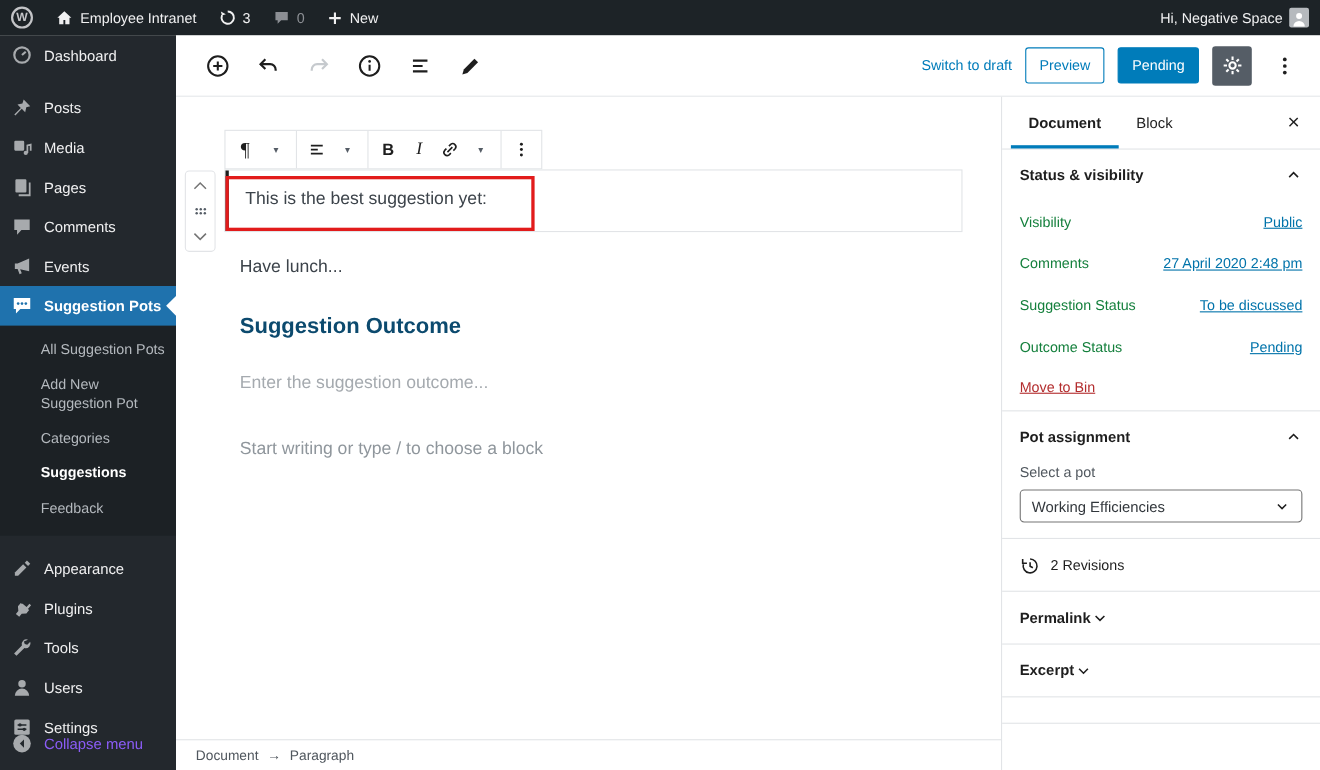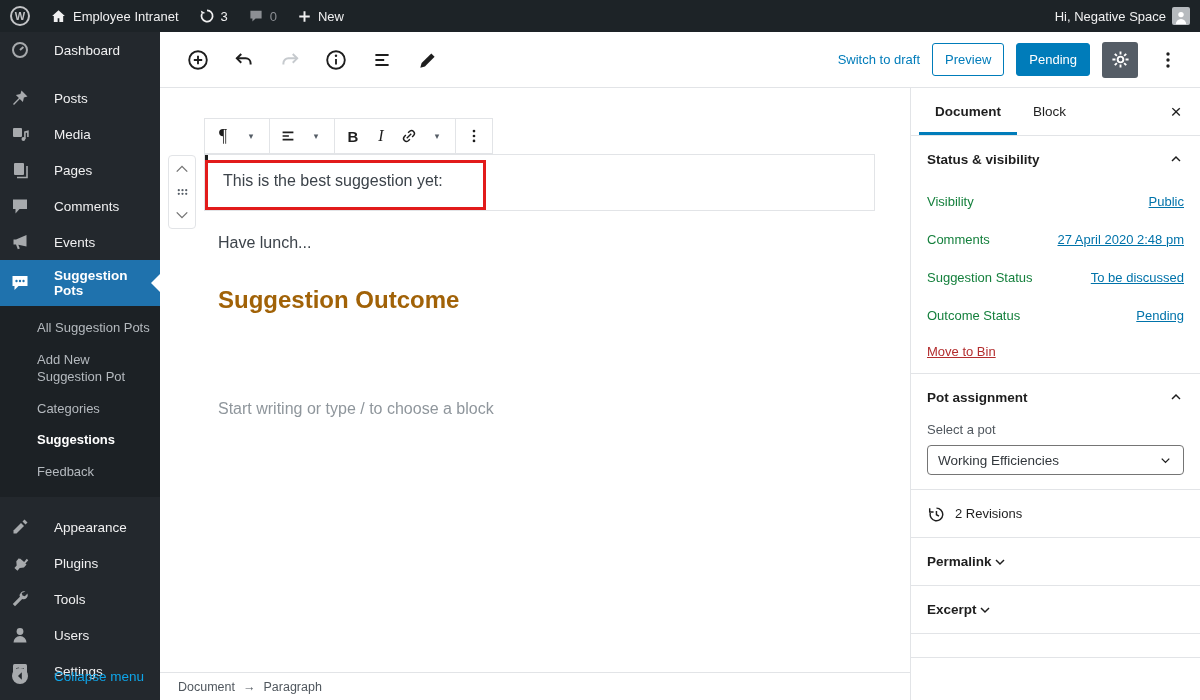--- a/index.html
+++ b/index.html
@@ -13,34 +13,34 @@
   .ab-left, .ab-right { display:flex; align-items:center; height:100%; }
   .ab-item { display:flex; align-items:center; gap:6px; padding:0 10px; height:100%; font-size:13px; color:#f0f0f1; cursor:pointer; }
   .ab-item svg { display:block; }
   .wp-logo { width:20px; height:20px; border:2px solid #c3c4c7; border-radius:50%; color:#c3c4c7;
     font-weight:bold; font-size:11px; display:flex; align-items:center; justify-content:center; }
   .dim { color:#8c8f94; }
   .avatar { width:18px; height:18px; background:#b6babe; border-radius:2px; display:flex; align-items:flex-end; justify-content:center; overflow:hidden; }
 
   
   .adminmenu { position:absolute; top:32px; left:0; width:160px; bottom:0; background:#23282d; color:#f0f0f1; font-size:13.5px; }
-  .mi { display:flex; align-items:center; gap:24px; padding:8px 8px 8px 10px; cursor:pointer; position:relative; }
+  .mi { display:flex; align-items:center; gap:10px; padding:8px 8px 8px 10px; cursor:pointer; position:relative; }
   .mi svg { flex:0 0 20px; color:#a7aaad; }
   .mi .mi-label { color:#f0f0f1; }
   .mi.active { background:#1f72ad; }
   .mi.active svg { color:#fff; }
   .mi.active .mi-label { color:#fff; font-weight:bold; }
   .mi.active::after { content:""; position:absolute; right:0; top:50%; margin-top:-9px;
     border:9px solid transparent; border-right-color:#ffffff; }
   .menu-gap { height:12px; }
   .submenu { background:#1c2125; padding:6px 0 10px 0; }
   .smi { padding:7px 8px 7px 37px; color:#b4b9be; font-size:13px; cursor:pointer; line-height:1.35; }
   .smi.current { color:#fff; font-weight:bold; }
   .collapse-item { position:absolute; bottom:6px; left:0; right:0; }
-  .collapse-item .mi-label { color:#0ea5e9; }
+  .collapse-item .mi-label { color:#8b5cf6; }
 
   
   .editor { position:absolute; top:32px; left:160px; right:0; bottom:0; background:#fff; }
   .editor-header { position:absolute; top:0; left:0; right:0; height:56px; background:#fff;
     border-bottom:1px solid #e2e4e7; display:flex; align-items:center; justify-content:space-between; padding:0 14px 0 20px; }
   .eh-left { display:flex; align-items:center; gap:10px; }
   .icon-btn { width:36px; height:36px; display:flex; align-items:center; justify-content:center;
     background:none; border:none; cursor:pointer; color:#1e1e1e; border-radius:3px; }
   .icon-btn.disabled { color:#c6cace; cursor:default; }
   .eh-right { display:flex; align-items:center; gap:12px; }
@@ -69,21 +69,21 @@
   .italic-glyph { font-family:"Liberation Serif", serif; font-style:italic; font-size:16px; }
 
   .block-selected { position:absolute; left:44px; top:66px; width:671px; height:57px;
     border:1px solid #e2e4e7; background:#fff; }
   .sel-bar { position:absolute; left:0; top:0; bottom:0; width:3px; background:#1e1e1e; }
   .block-text { position:absolute; left:18px; top:17px; font-size:16px; color:#3c434a; }
   .annotation-box { position:absolute; left:0; top:5px; width:281px; height:50px;
     border:3px solid #e21b1b; pointer-events:none; }
 
   .para2 { position:absolute; left:58px; top:146px; font-size:16px; color:#3c434a; }
-  .outcome-heading { position:absolute; left:58px; top:198px; font-size:24px; font-weight:bold; color:#a16207; }
+  .outcome-heading { position:absolute; left:58px; top:198px; font-size:20px; font-weight:bold; color:#0c4a6e; }
   .placeholder1 { position:absolute; left:58px; top:252px; font-size:16px; color:#a5aaaf; }
   .appender { position:absolute; left:58px; top:312px; font-size:16px; color:#8f969c; }
 
   .breadcrumb-bar { position:absolute; left:0; right:290px; bottom:0; height:28px; border-top:1px solid #e2e4e7;
     background:#fff; display:flex; align-items:center; gap:8px; padding:0 18px; font-size:12.5px; color:#50575e; }
 
   
   .panel { position:absolute; top:56px; right:0; width:290px; bottom:0; background:#fff;
     border-left:1px solid #e2e4e7; font-size:13px; }
   .panel-tabs { height:48px; border-bottom:1px solid #e2e4e7; display:flex; align-items:stretch; padding:0 8px; position:relative; }
@@ -386,20 +386,21 @@
       </div>
 
       <div class="block-selected">
         <span class="sel-bar"></span>
         <span class="block-text">This is the best suggestion yet:</span>
         <span class="annotation-box"></span>
       </div>
 
       <div class="para2">Have lunch...</div>
       <div class="outcome-heading">Suggestion Outcome</div>
+      <div class="placeholder1">Enter the suggestion outcome...</div>
       <div class="appender">Start writing or type / to choose a block</div>
     </div>
 
     <div class="breadcrumb-bar">
       <span>Document</span>
       <span>→</span>
       <span>Paragraph</span>
     </div>
 
     <aside class="panel">

